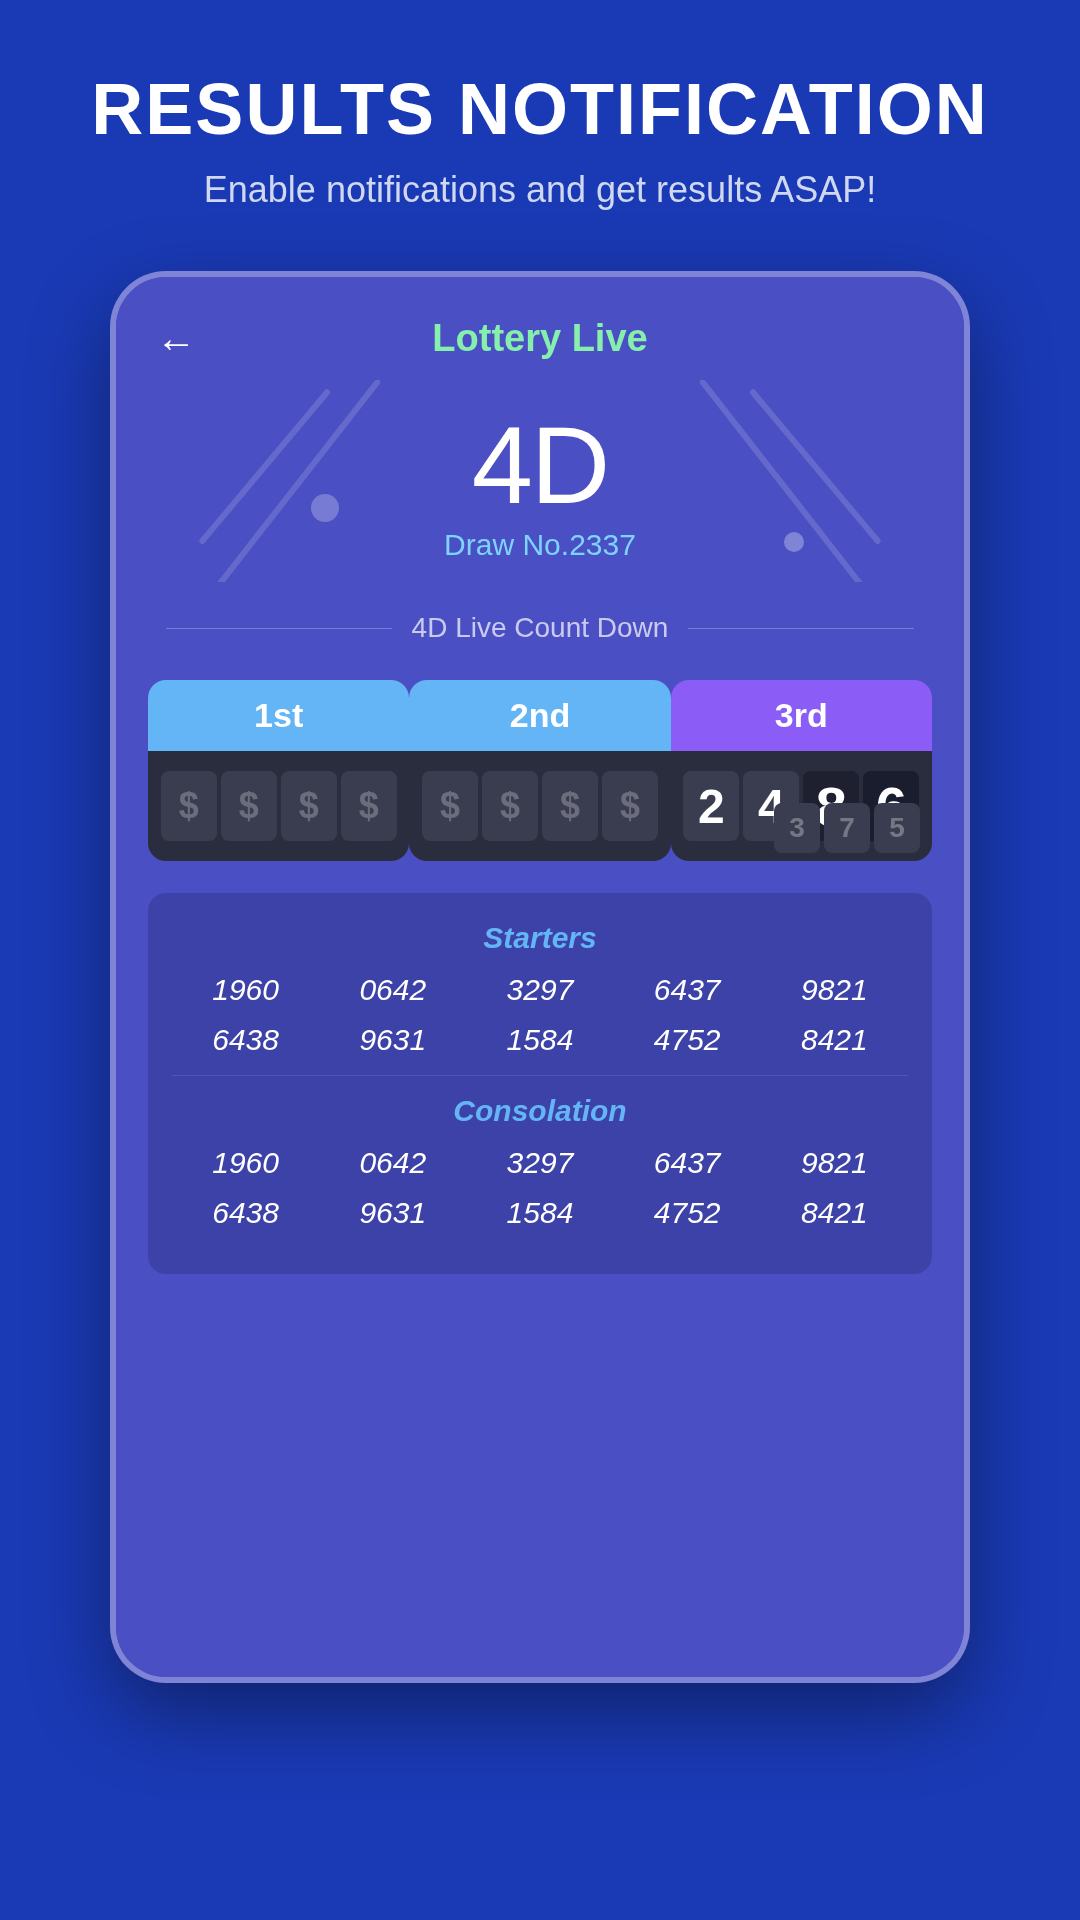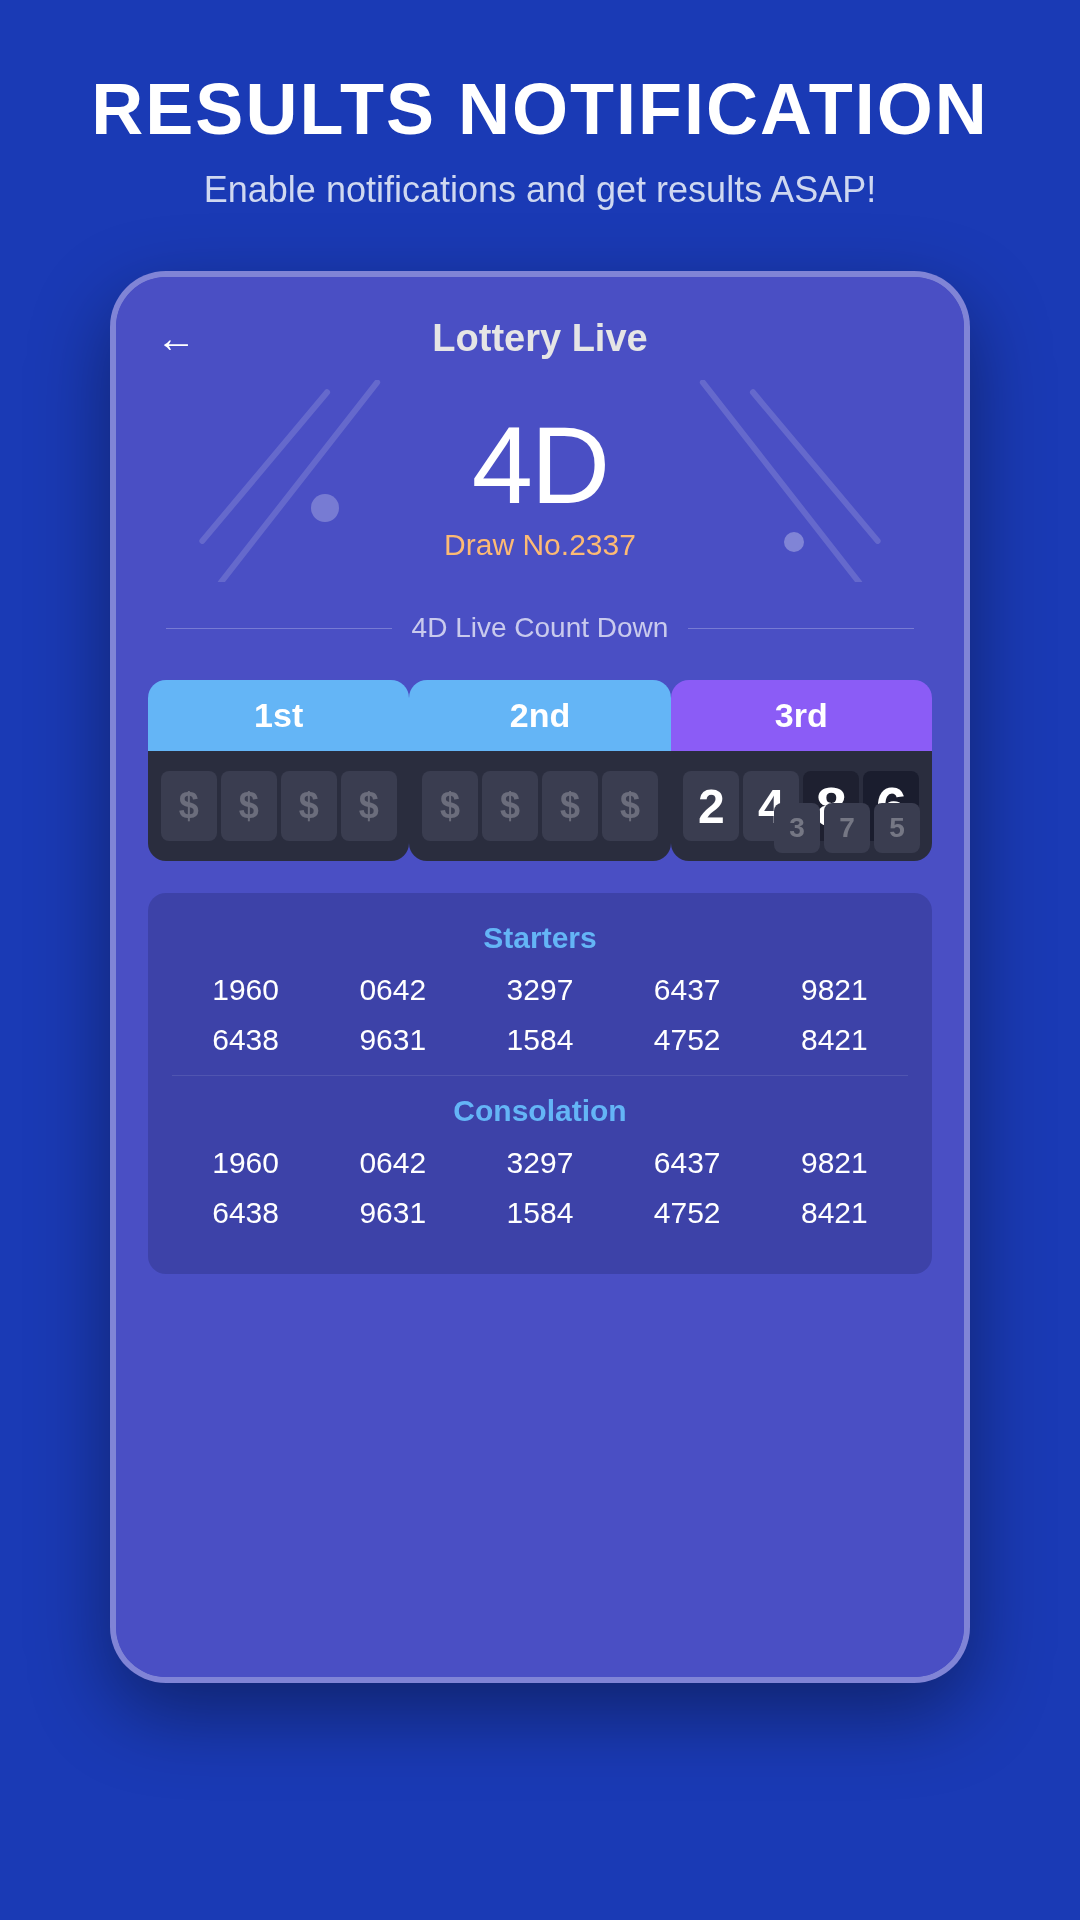--- a/index.html
+++ b/index.html
@@ -64,21 +64,21 @@
     .back-btn {
       position: absolute;
       left: 40px;
       color: white;
       font-size: 40px;
       font-weight: 300;
       cursor: pointer;
     }
 
     .app-title {
-      color: #e5e5e5;
+      color: #86efac;
       font-size: 38px;
       font-weight: 600;
     }
 
     .lottery-logo-area {
       position: relative;
       display: flex;
       flex-direction: column;
       align-items: center;
       padding: 30px 0 20px;
@@ -145,21 +145,21 @@
     .lottery-4d {
       color: white;
       font-size: 110px;
       font-weight: 400;
       letter-spacing: -2px;
       line-height: 1;
       z-index: 1;
     }
 
     .draw-no {
-      color: #fdba74;
+      color: #7dd3fc;
       font-size: 30px;
       font-weight: 500;
       margin-top: 8px;
       z-index: 1;
     }
 
     .countdown-divider {
       display: flex;
       align-items: center;
       gap: 20px;
@@ -240,20 +240,21 @@
 
     .number-slot.fading {
       color: rgba(255,255,255,0.3);
     }
 
     .results-table {
       background: #3d42a8;
       margin: 16px 32px;
       border-radius: 18px;
       padding: 28px 24px;
+      font-style: italic;
     }
 
     .section-title {
       text-align: center;
       color: #64b5f6;
       font-size: 30px;
       font-weight: 600;
       margin-bottom: 18px;
     }
 

